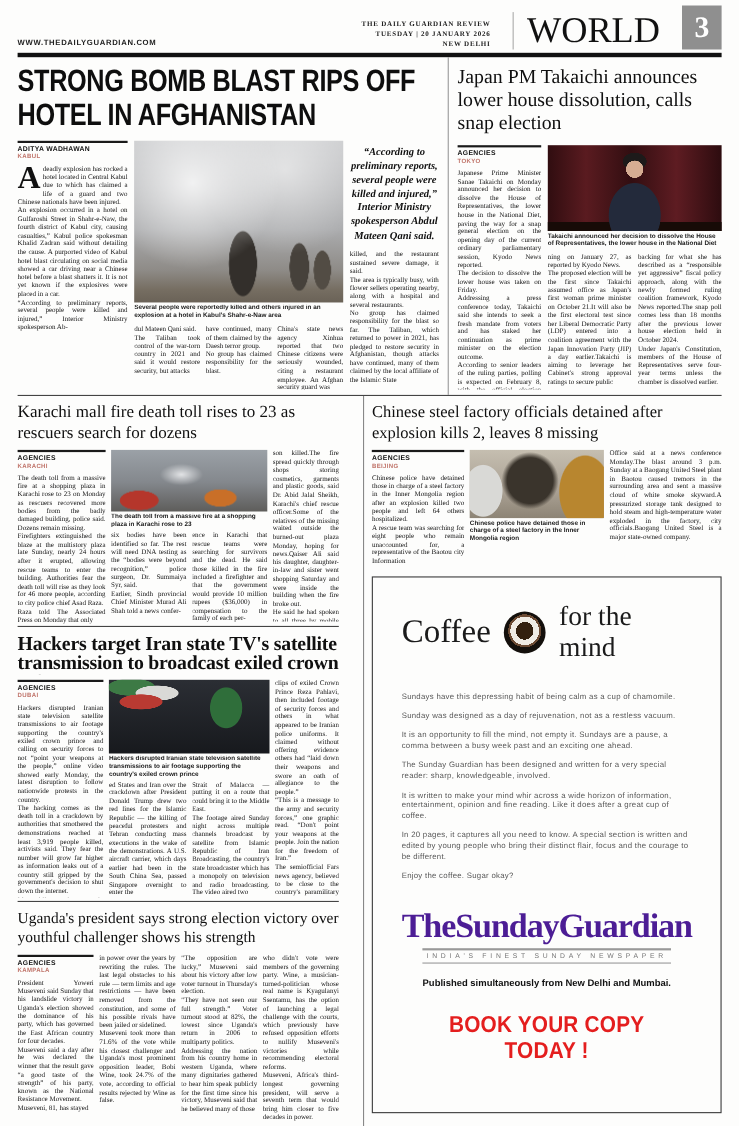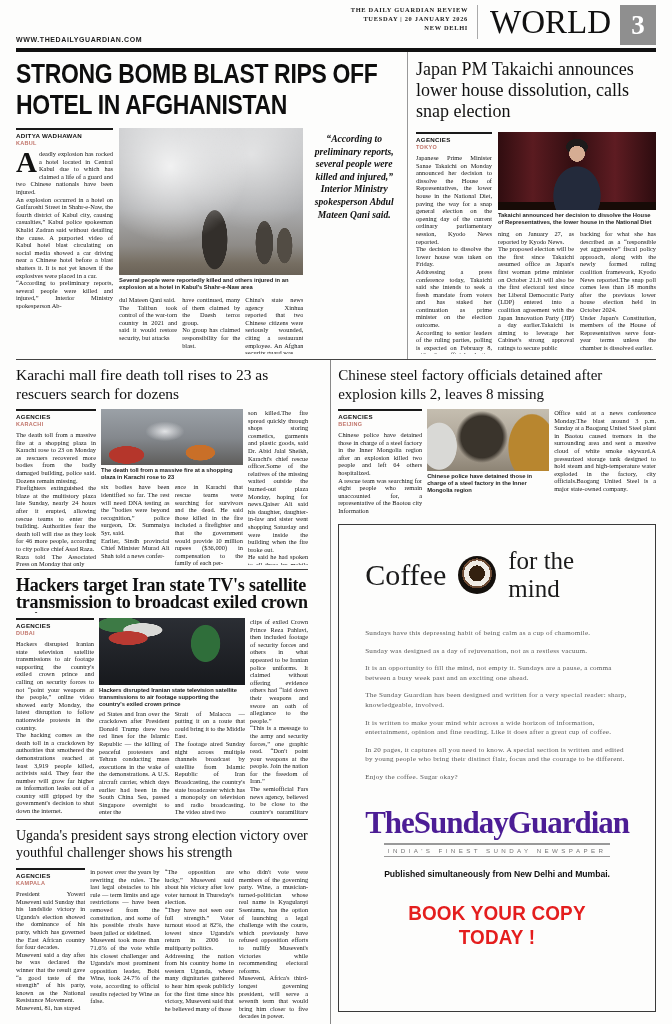--- a/index.html
+++ b/index.html
@@ -4,21 +4,21 @@
 <style>
   *{margin:0;padding:0;box-sizing:border-box}
   html,body{background:#e9e9e9}
   .page{position:relative;width:672px;height:1024px;margin:0 auto;background:#fdfdfc;
         font-family:"Liberation Serif",serif;color:#141414;overflow:hidden;padding:0 16px}
   
   .hdr{height:52px;display:flex;justify-content:space-between;align-items:flex-end;
        border-bottom:4px solid #111;padding-bottom:3px}
   .hdr-url{font-family:"Liberation Sans",sans-serif;font-size:7px;font-weight:bold;
            letter-spacing:.6px;color:#222;padding-bottom:2px}
-  .hdr-right{display:flex;align-items:flex-start;gap:9px}
+  .hdr-right{display:flex;align-items:flex-end;gap:20px}
   .hdr-meta{text-align:right;font-family:"Liberation Serif",serif;font-weight:bold;
             font-size:6.4px;line-height:9px;letter-spacing:.7px;color:#222}
   .hdr-sec{font-family:"Liberation Serif",serif;font-size:33px;line-height:34px;color:#111;
            border-left:1px solid #aaa;padding-left:12px}
   .hdr-page{width:36px;height:40px;background:#8f8f8f;color:#fff;text-align:center;
             font-family:"Liberation Serif",serif;font-weight:bold;font-size:27px;line-height:40px}
   
   .by{border-top:2px solid #1a1a1a;padding-top:2px;margin-bottom:4px}
   .by-n{font-family:"Liberation Sans",sans-serif;font-weight:bold;font-size:6.2px;letter-spacing:.3px;color:#111}
   .by-c{font-family:"Liberation Sans",sans-serif;font-weight:bold;font-size:5.5px;letter-spacing:.3px;color:#c0746a;margin-top:1px}
@@ -46,21 +46,21 @@
   .afg-mid{width:190px;display:flex;flex-direction:column}
   .ph-kabul{height:150px;
     background:
       radial-gradient(circle at 28% 26%,rgba(255,255,255,.8),transparent 45%),
       radial-gradient(circle at 72% 18%,rgba(255,255,255,.55),transparent 42%),
       radial-gradient(ellipse 13px 30px at 52% 76%,#332f2b 97%,transparent),
       radial-gradient(ellipse 9px 22px at 79% 78%,#46413b 97%,transparent),
       radial-gradient(ellipse 8px 18px at 90% 80%,#524c44 97%,transparent),
       linear-gradient(180deg,#c9cacc 0%,#abacae 55%,#8e8b87 80%,#766e62 92%,#6a6257 100%)}
   .afg-mid .minis{height:58px;margin-top:2px}
-  .afg-q{flex:1;display:flex;flex-direction:row}
+  .afg-q{flex:1;display:flex;flex-direction:column}
   .afg-q .bt{flex:1}
   .japan{flex:1;padding:5px 0 4px 8px}
   .japan h2{font-size:18px;line-height:21px;margin:2px 0 7px;height:66px;overflow:hidden}
   .jp-row{display:flex;gap:6px;height:222px}
   .jp-c1{width:76px}
   .jp-c1 .bt{height:200px}
   .jp-right{flex:1;display:flex;flex-direction:column}
   .ph-takaichi{height:78px;
     background:
       radial-gradient(circle 8px at 50% 28%,#d6ad93 97%,transparent),
@@ -128,21 +128,21 @@
   .chn-c3{flex:1}
   .chn-c3 .bt{height:106px}
   
   .coffee{margin-top:8px;height:488px;border:1px solid #3a3a3a;padding:16px 26px 14px;
           display:flex;flex-direction:column;background:#fdfdfc}
   .cof-title{display:flex;align-items:center;justify-content:center;gap:12px;margin:6px 0 26px}
   .cof-word{font-family:"Liberation Serif",serif;font-size:30px;color:#1b1b1b}
   .cof-word2{font-family:"Liberation Serif",serif;font-size:25px;color:#1b1b1b}
   .cup{width:38px;height:38px;border-radius:50%;flex:0 0 auto;
        background:radial-gradient(circle at 50% 46%,#33200f 0 8px,#efebe4 8px 13px,#6b4a33 13px 15px,#14100c 15px)}
-  .cof-p{font-family:Liberation Serif, serif;font-size:7.1px;line-height:9.6px;
+  .cof-p{font-family:Liberation Sans, sans-serif;font-size:7.1px;line-height:9.6px;
          letter-spacing:.25px;color:#565656;margin-bottom:8px}
   .sg-logo{margin-top:16px;text-align:center}
   .sg-name{font-family:"Liberation Serif",serif;font-weight:bold;font-size:31px;line-height:32px;
            letter-spacing:-1px;color:#4c1d95}
   .sg-tag{display:inline-block;font-family:"Liberation Sans",sans-serif;font-size:6.2px;
           letter-spacing:3.4px;color:#777;border-top:2px solid #999;border-bottom:1px solid #999;
           padding:2px 4px;margin-top:2px}
   .sg-pub{font-family:"Liberation Sans",sans-serif;font-weight:bold;font-size:8.6px;
           color:#111;text-align:center;margin-top:12px}
   .cta{margin-top:22px;text-align:center;font-family:"Liberation Sans",sans-serif;font-weight:800;

